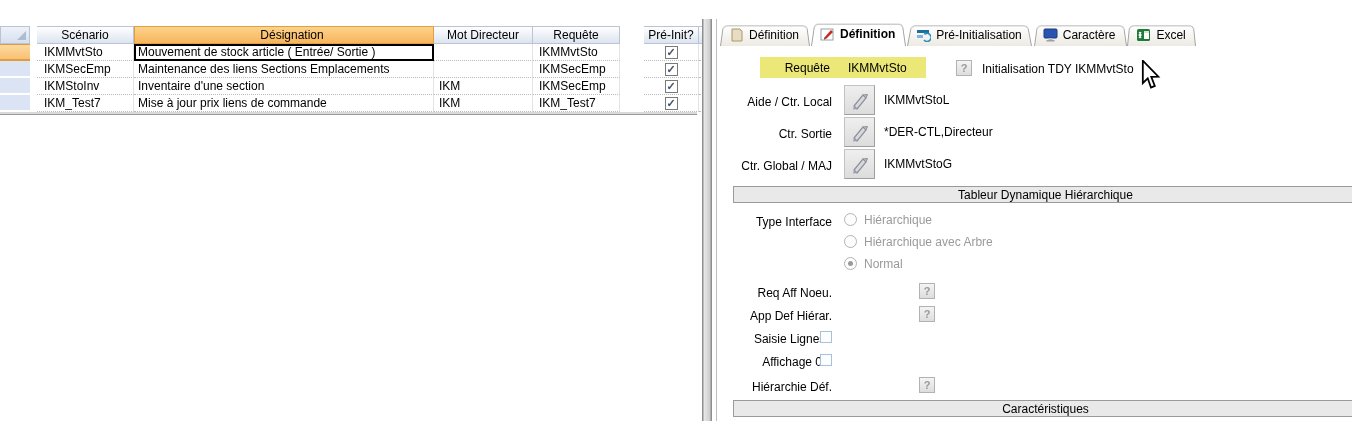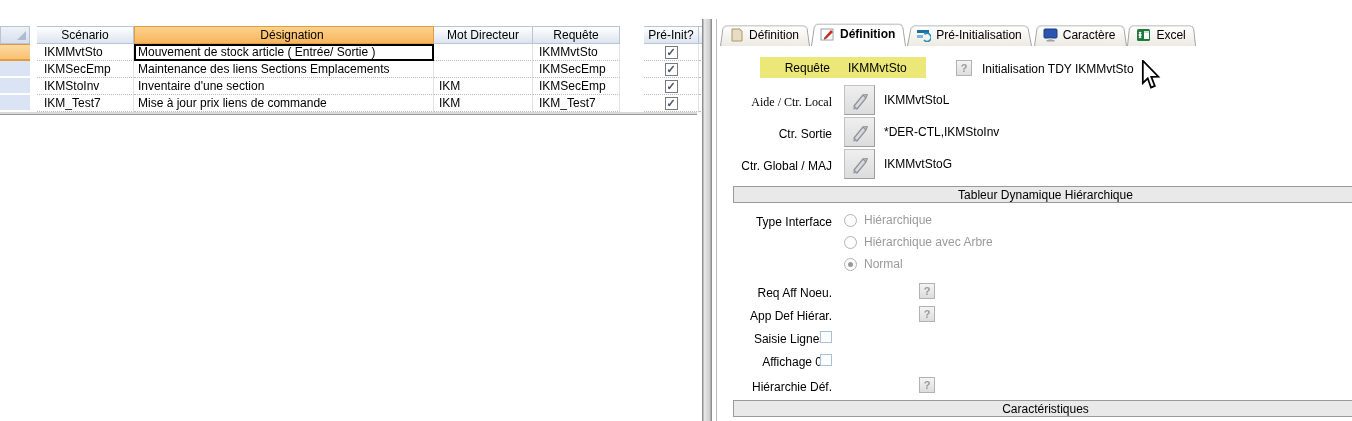--- a/index.html
+++ b/index.html
@@ -72,21 +72,21 @@
   .hl .hval{margin-left:18px;}
   .helpbtn{position:absolute;width:16px;height:16px;box-sizing:border-box;
       border:1px solid #b2b2b2;background:linear-gradient(180deg,#f4f4f4,#dddddd);
       color:#9a9a9a;font-weight:bold;font-size:11px;display:flex;align-items:center;justify-content:center;}
   .iconbtn{position:absolute;width:31px;height:30px;box-sizing:border-box;
       border:1px solid #c2c2c2;border-bottom-color:#9e9e9e;border-right-color:#9e9e9e;
       background:linear-gradient(180deg,#efefef,#dcdcdc);
       display:flex;align-items:center;justify-content:center;}
   .secbar{position:absolute;left:20px;width:625px;height:17px;box-sizing:border-box;
       background:#e9e9e9;border:1px solid #9a9a9a;display:flex;align-items:center;justify-content:center;}
-  .radio{position:absolute;display:flex;align-items:flex-end;color:#9a9a9a;}
+  .radio{position:absolute;display:flex;align-items:flex-start;color:#9a9a9a;}
   .radio .rc{width:13px;height:13px;border-radius:50%;box-sizing:border-box;border:1px solid #b3b3b3;
       background:#fdfdfd;margin-right:7px;position:relative;}
   .radio.checked .rc::after{content:"";position:absolute;left:3px;top:3px;width:5px;height:5px;
       border-radius:50%;background:#9a9a9a;}
   .fcbx{position:absolute;width:12px;height:12px;box-sizing:border-box;
       border:1px solid #a9c0da;background:#fbfdfe;}
 
   .cursor{position:absolute;left:1141px;top:60px;width:20px;height:30px;z-index:50;}
 </style>
 </head>
@@ -223,39 +223,39 @@
 
     <div class="hl">
       <span class="hlab">Requête</span>
       <span class="hval">IKMMvtSto</span>
     </div>
     <div class="helpbtn" style="left:243px;top:41px;">
         <span>?</span>
       </div>
     <div class="fvalue" style="left:269px;top:43px;">Initialisation TDY IKMMvtSto</div>
 
-    <div class="flabel" style="top:76px;font-family:Liberation Serif, serif;">Aide / Ctr. Local</div>
+    <div class="flabel" style="top:76px;">Aide / Ctr. Local</div>
     <div class="iconbtn" style="left:131px;top:66px;">
       <svg width="20" height="20" viewBox="0 0 20 20">
         <path d="M4,16 L13,5 L16,8 L7,19 Z" fill="#d9dade" stroke="#8b929c" stroke-width="1.2"></path>
         <path d="M13,5 L16,8 L17.5,4.5 Z" fill="#b9bec6" stroke="#8b929c" stroke-width="1"></path>
         <path d="M4,16 L7,19 L3,19.5 Z" fill="#9aa0a8"></path>
       </svg>
     </div>
     <div class="fvalue" style="left:171px;top:74px;">IKMMvtStoL</div>
 
     <div class="flabel" style="top:108px;">Ctr. Sortie</div>
     <div class="iconbtn" style="left:131px;top:98px;">
       <svg width="20" height="20" viewBox="0 0 20 20">
         <path d="M4,16 L13,5 L16,8 L7,19 Z" fill="#d9dade" stroke="#8b929c" stroke-width="1.2"></path>
         <path d="M13,5 L16,8 L17.5,4.5 Z" fill="#b9bec6" stroke="#8b929c" stroke-width="1"></path>
         <path d="M4,16 L7,19 L3,19.5 Z" fill="#9aa0a8"></path>
       </svg>
     </div>
-    <div class="fvalue" style="left:171px;top:106px;">*DER-CTL,IKMStoInv</div>
+    <div class="fvalue" style="left:171px;top:106px;">*DER-CTL,Directeur</div>
 
     <div class="flabel" style="top:140px;">Ctr. Global / MAJ</div>
     <div class="iconbtn" style="left:131px;top:130px;">
       <svg width="20" height="20" viewBox="0 0 20 20">
         <path d="M4,16 L13,5 L16,8 L7,19 Z" fill="#d9dade" stroke="#8b929c" stroke-width="1.2"></path>
         <path d="M13,5 L16,8 L17.5,4.5 Z" fill="#b9bec6" stroke="#8b929c" stroke-width="1"></path>
         <path d="M4,16 L7,19 L3,19.5 Z" fill="#9aa0a8"></path>
       </svg>
     </div>
     <div class="fvalue" style="left:171px;top:138px;">IKMMvtStoG</div>

